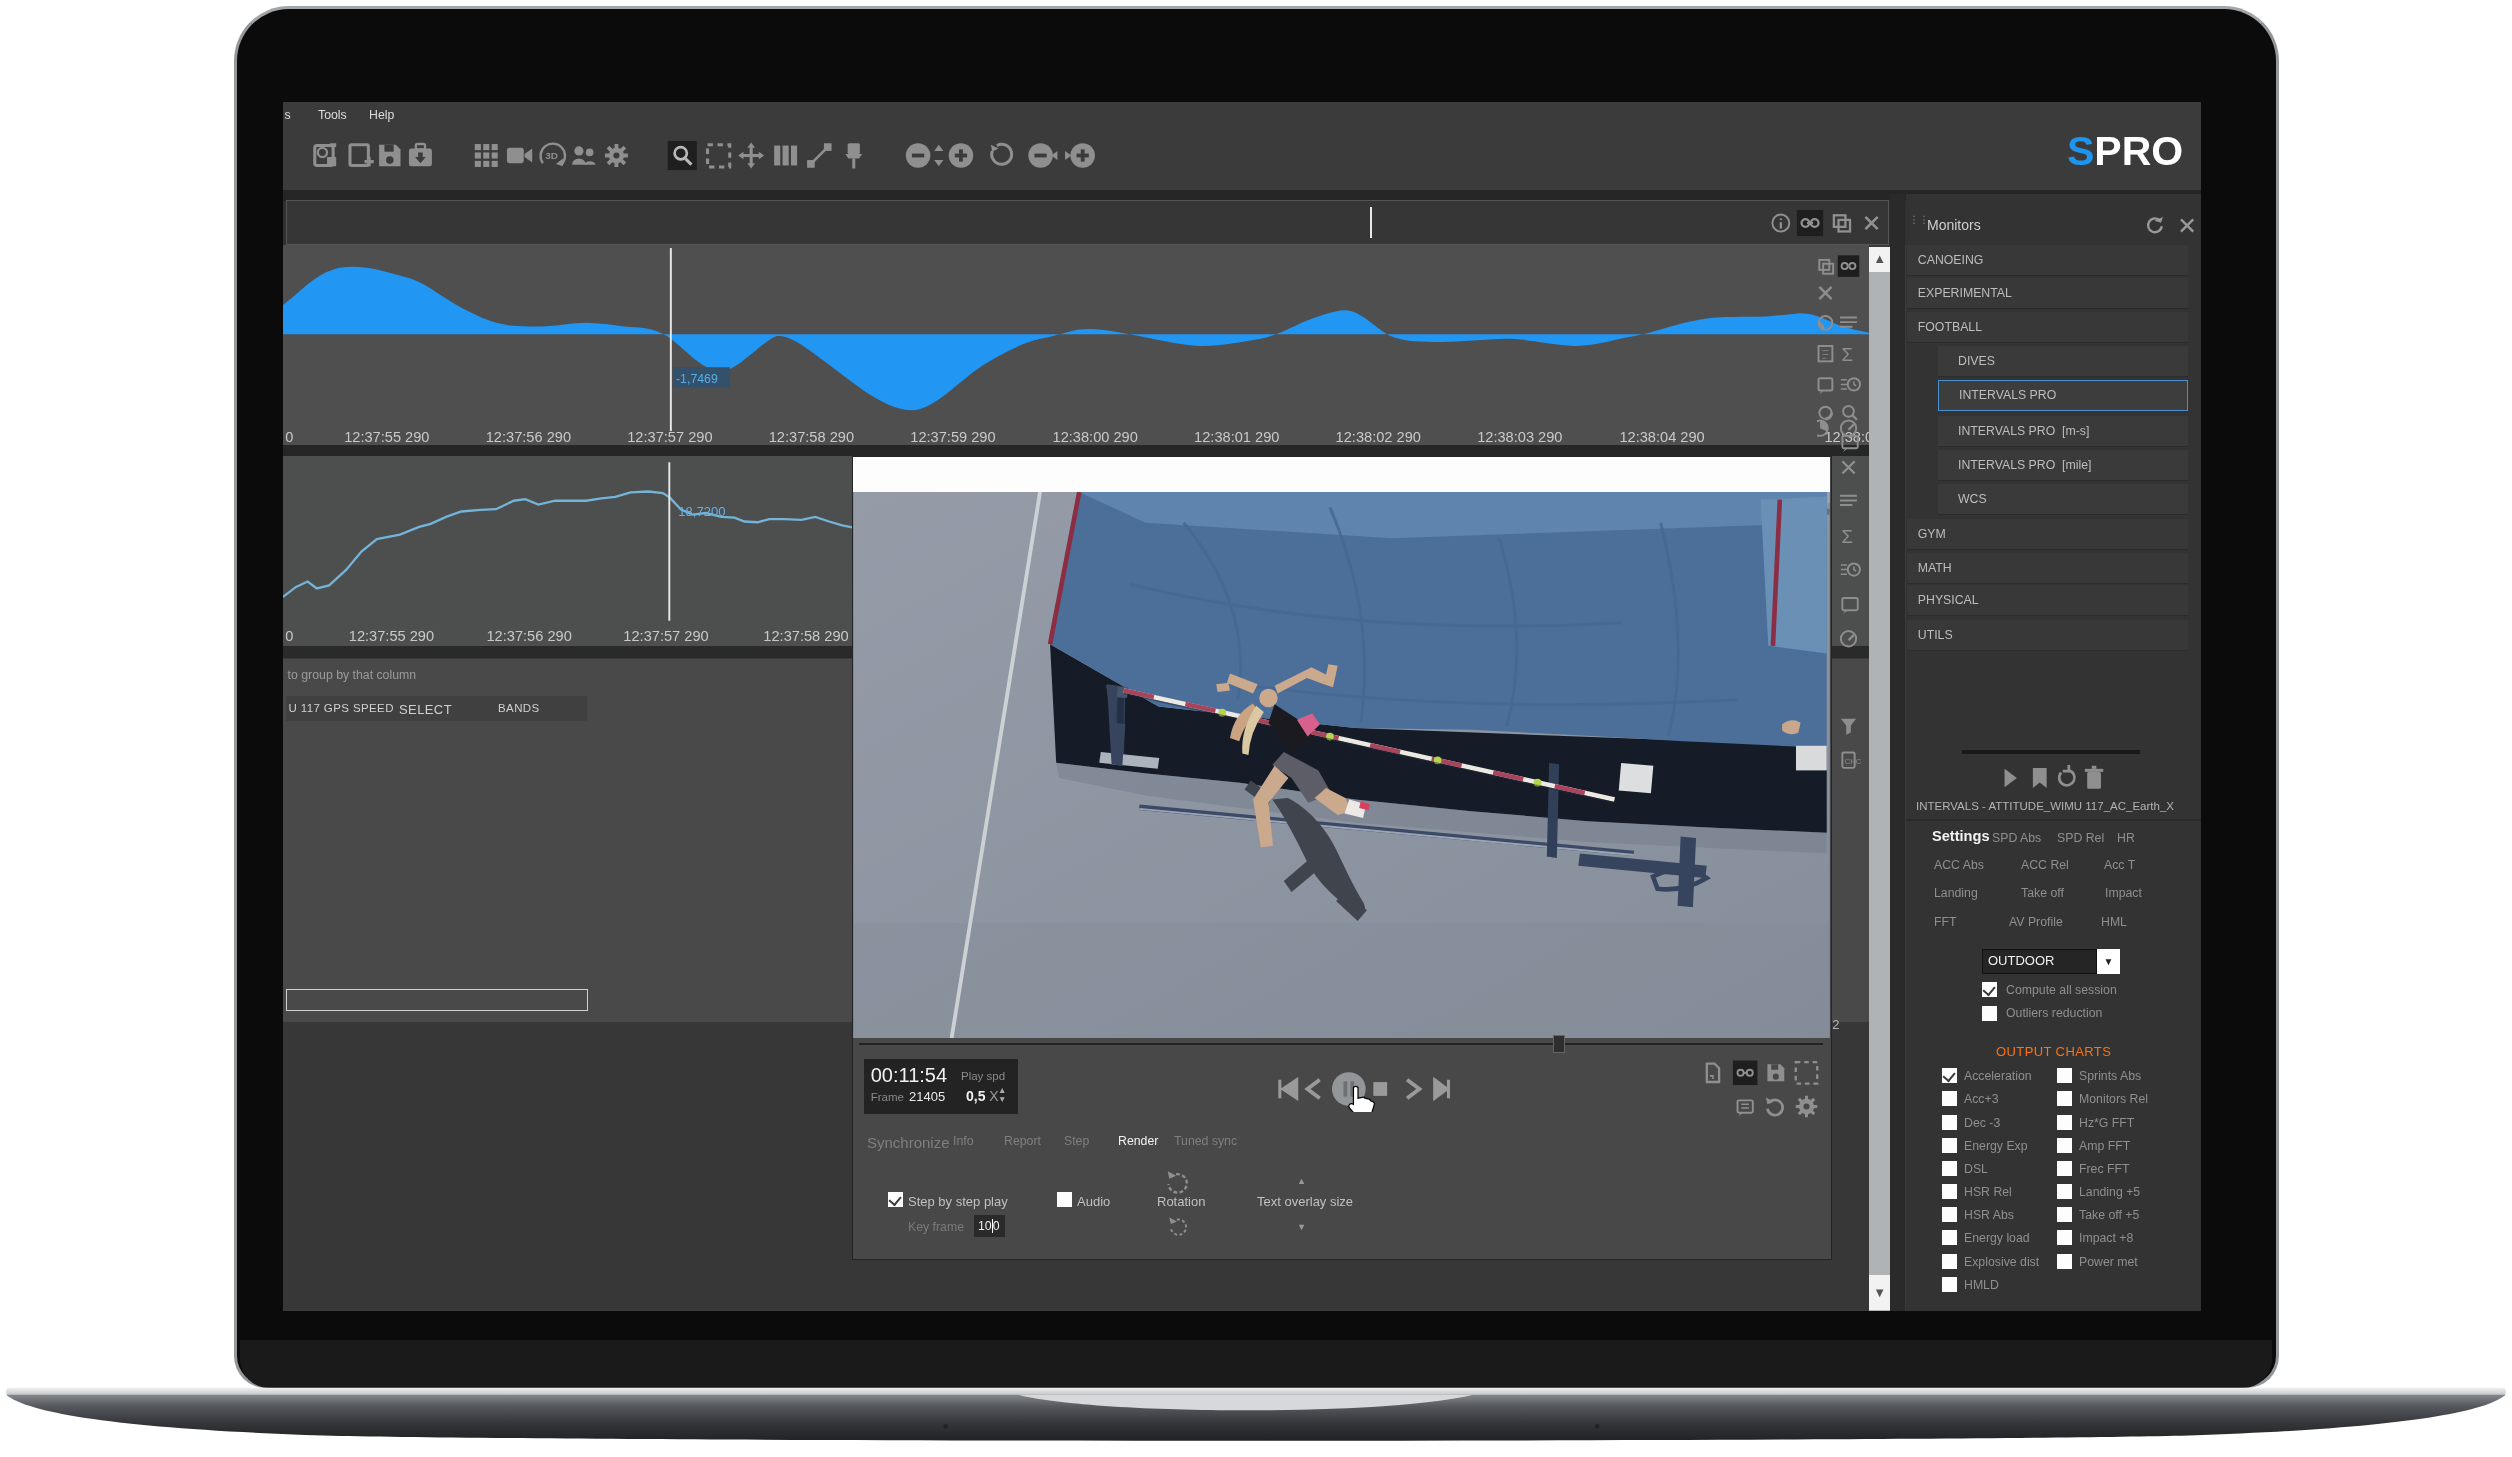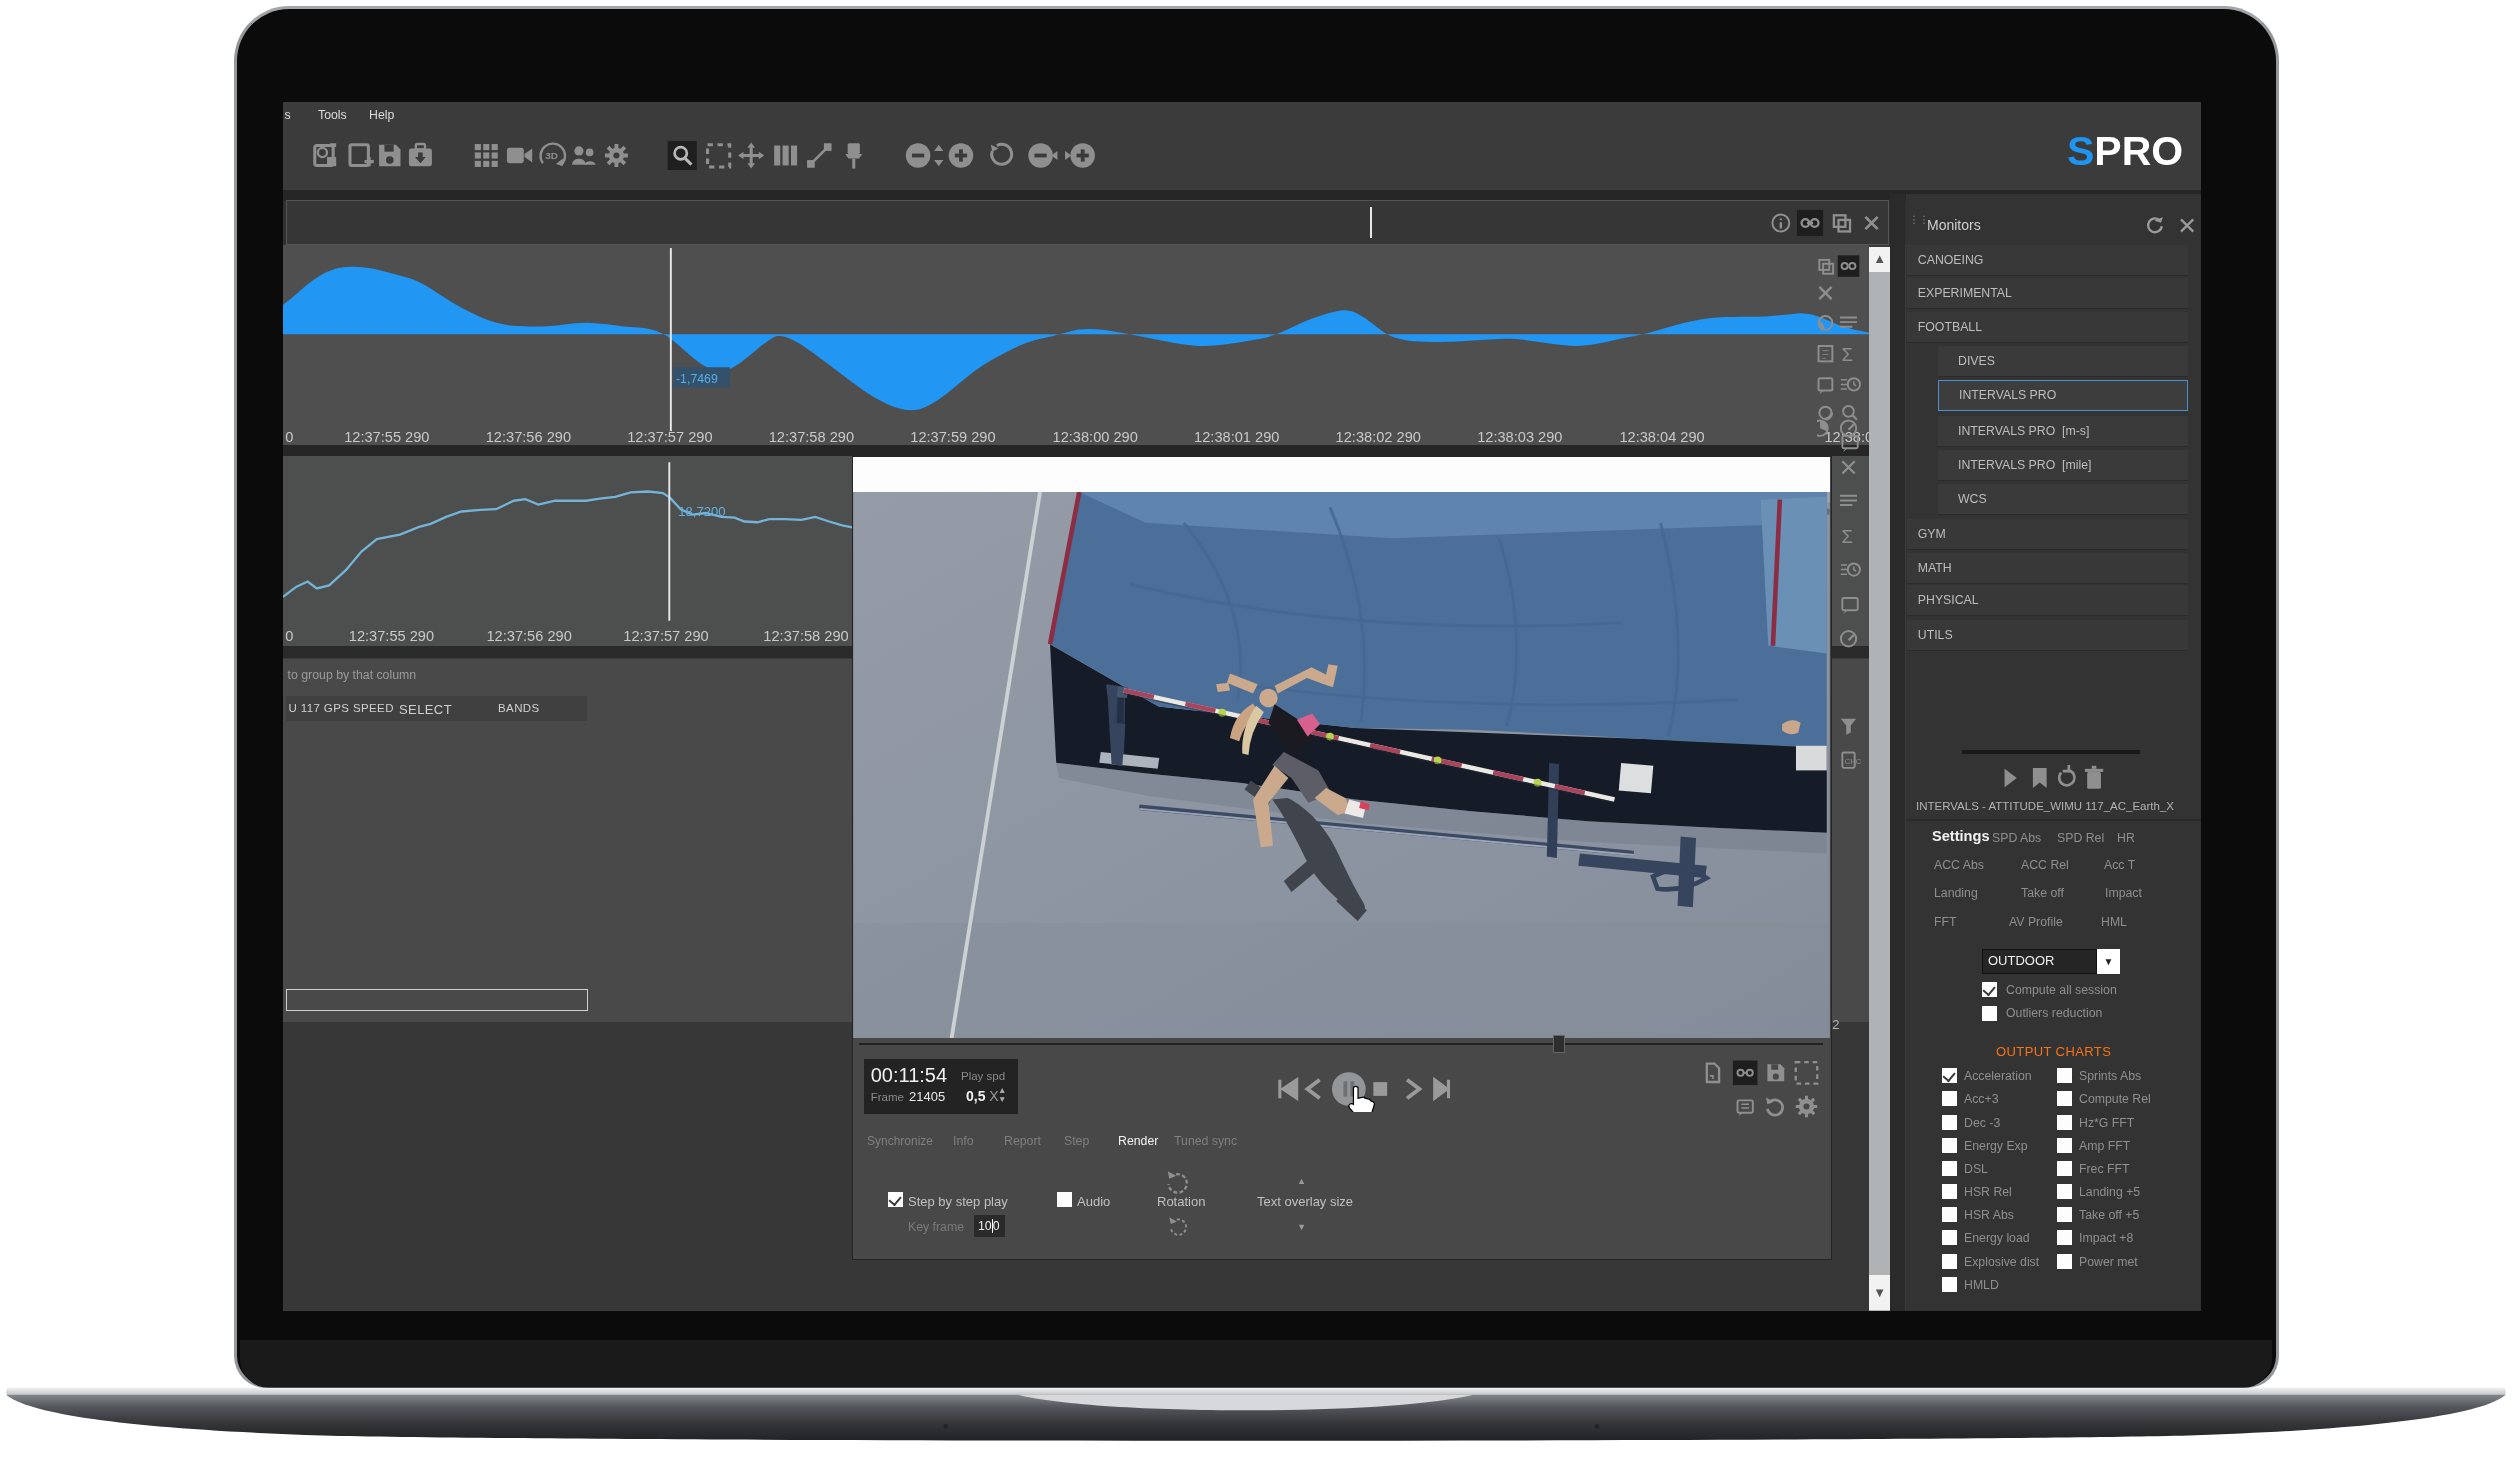--- a/index.html
+++ b/index.html
@@ -397,21 +397,21 @@
     <div class="abs txt st" style="left:1723px;top:904px">Outliers reduction</div>
 
     <div class="abs txt" style="left:1713px;top:942px;font-size:13px;color:#f97316;letter-spacing:0.4px">OUTPUT CHARTS</div>
     <div class="abs cb on" style="left:1659px;top:966px"></div>
       <div class="abs txt oc" style="left:1681px;top:967px">Acceleration</div>
     <div class="abs cb" style="left:1774px;top:966px"></div>
       <div class="abs txt oc" style="left:1796px;top:967px">Sprints Abs</div>
     <div class="abs cb" style="left:1659px;top:989px"></div>
       <div class="abs txt oc" style="left:1681px;top:990px">Acc+3</div>
     <div class="abs cb" style="left:1774px;top:989px"></div>
-      <div class="abs txt oc" style="left:1796px;top:990px">Compute Rel</div>
+      <div class="abs txt oc" style="left:1796px;top:990px">Monitors Rel</div>
     <div class="abs cb" style="left:1659px;top:1013px"></div>
       <div class="abs txt oc" style="left:1681px;top:1014px">Dec -3</div>
     <div class="abs cb" style="left:1774px;top:1013px"></div>
       <div class="abs txt oc" style="left:1796px;top:1014px">Hz*G FFT</div>
     <div class="abs cb" style="left:1659px;top:1036px"></div>
       <div class="abs txt oc" style="left:1681px;top:1037px">Energy Exp</div>
     <div class="abs cb" style="left:1774px;top:1036px"></div>
       <div class="abs txt oc" style="left:1796px;top:1037px">Amp FFT</div>
     <div class="abs cb" style="left:1659px;top:1059px"></div>
       <div class="abs txt oc" style="left:1681px;top:1060px">DSL</div>
@@ -578,21 +578,21 @@
             <path d="M-9,-5 a10,10 0 1,1 -2,8" stroke-width="3.5"></path>
             <path d="M-13,-12 l2,9 8,-3 z" fill="#8f8f8f" stroke="none"></path>
           </g>
         <g transform="translate(140,62)" fill="#8f8f8f" stroke="none">
             <circle r="10"></circle>
             <path d="M0,-14 V14 M-14,0 H14 M-10,-10 L10,10 M-10,10 L10,-10" stroke="#8f8f8f" stroke-width="4"></path>
             <circle r="4" fill="#484848"></circle>
           </g>
       </svg>
 
-      <div class="abs txt" style="left:14px;top:677px;font-size:12px;color:#7f7f7f">Synchronize</div>
+      <div class="abs txt" style="left:14px;top:677px;font-size:15px;color:#7f7f7f">Synchronize</div>
       <div class="abs txt" style="left:100px;top:677px;font-size:12.3px;color:#7f7f7f">Info</div>
       <div class="abs txt" style="left:151px;top:677px;font-size:12.3px;color:#7f7f7f">Report</div>
       <div class="abs txt" style="left:211px;top:677px;font-size:12.3px;color:#7f7f7f">Step</div>
       <div class="abs txt" style="left:265px;top:677px;font-size:12.3px;color:#f2f2f2">Render</div>
       <div class="abs txt" style="left:321px;top:677px;font-size:12.3px;color:#7f7f7f">Tuned sync</div>
 
       <svg class="abs" style="left:304px;top:711px" width="46" height="73" viewBox="0 0 60 95" fill="none" stroke="#8f8f8f">
         <g transform="translate(28,17)">
             <path d="M-10,-5 a12,12 0 1,1 -3,9" stroke-width="3" stroke-dasharray="5 3"></path>
             <path d="M-14,-13 l2,10 9,-4 z" fill="#8f8f8f" stroke="none"></path>

